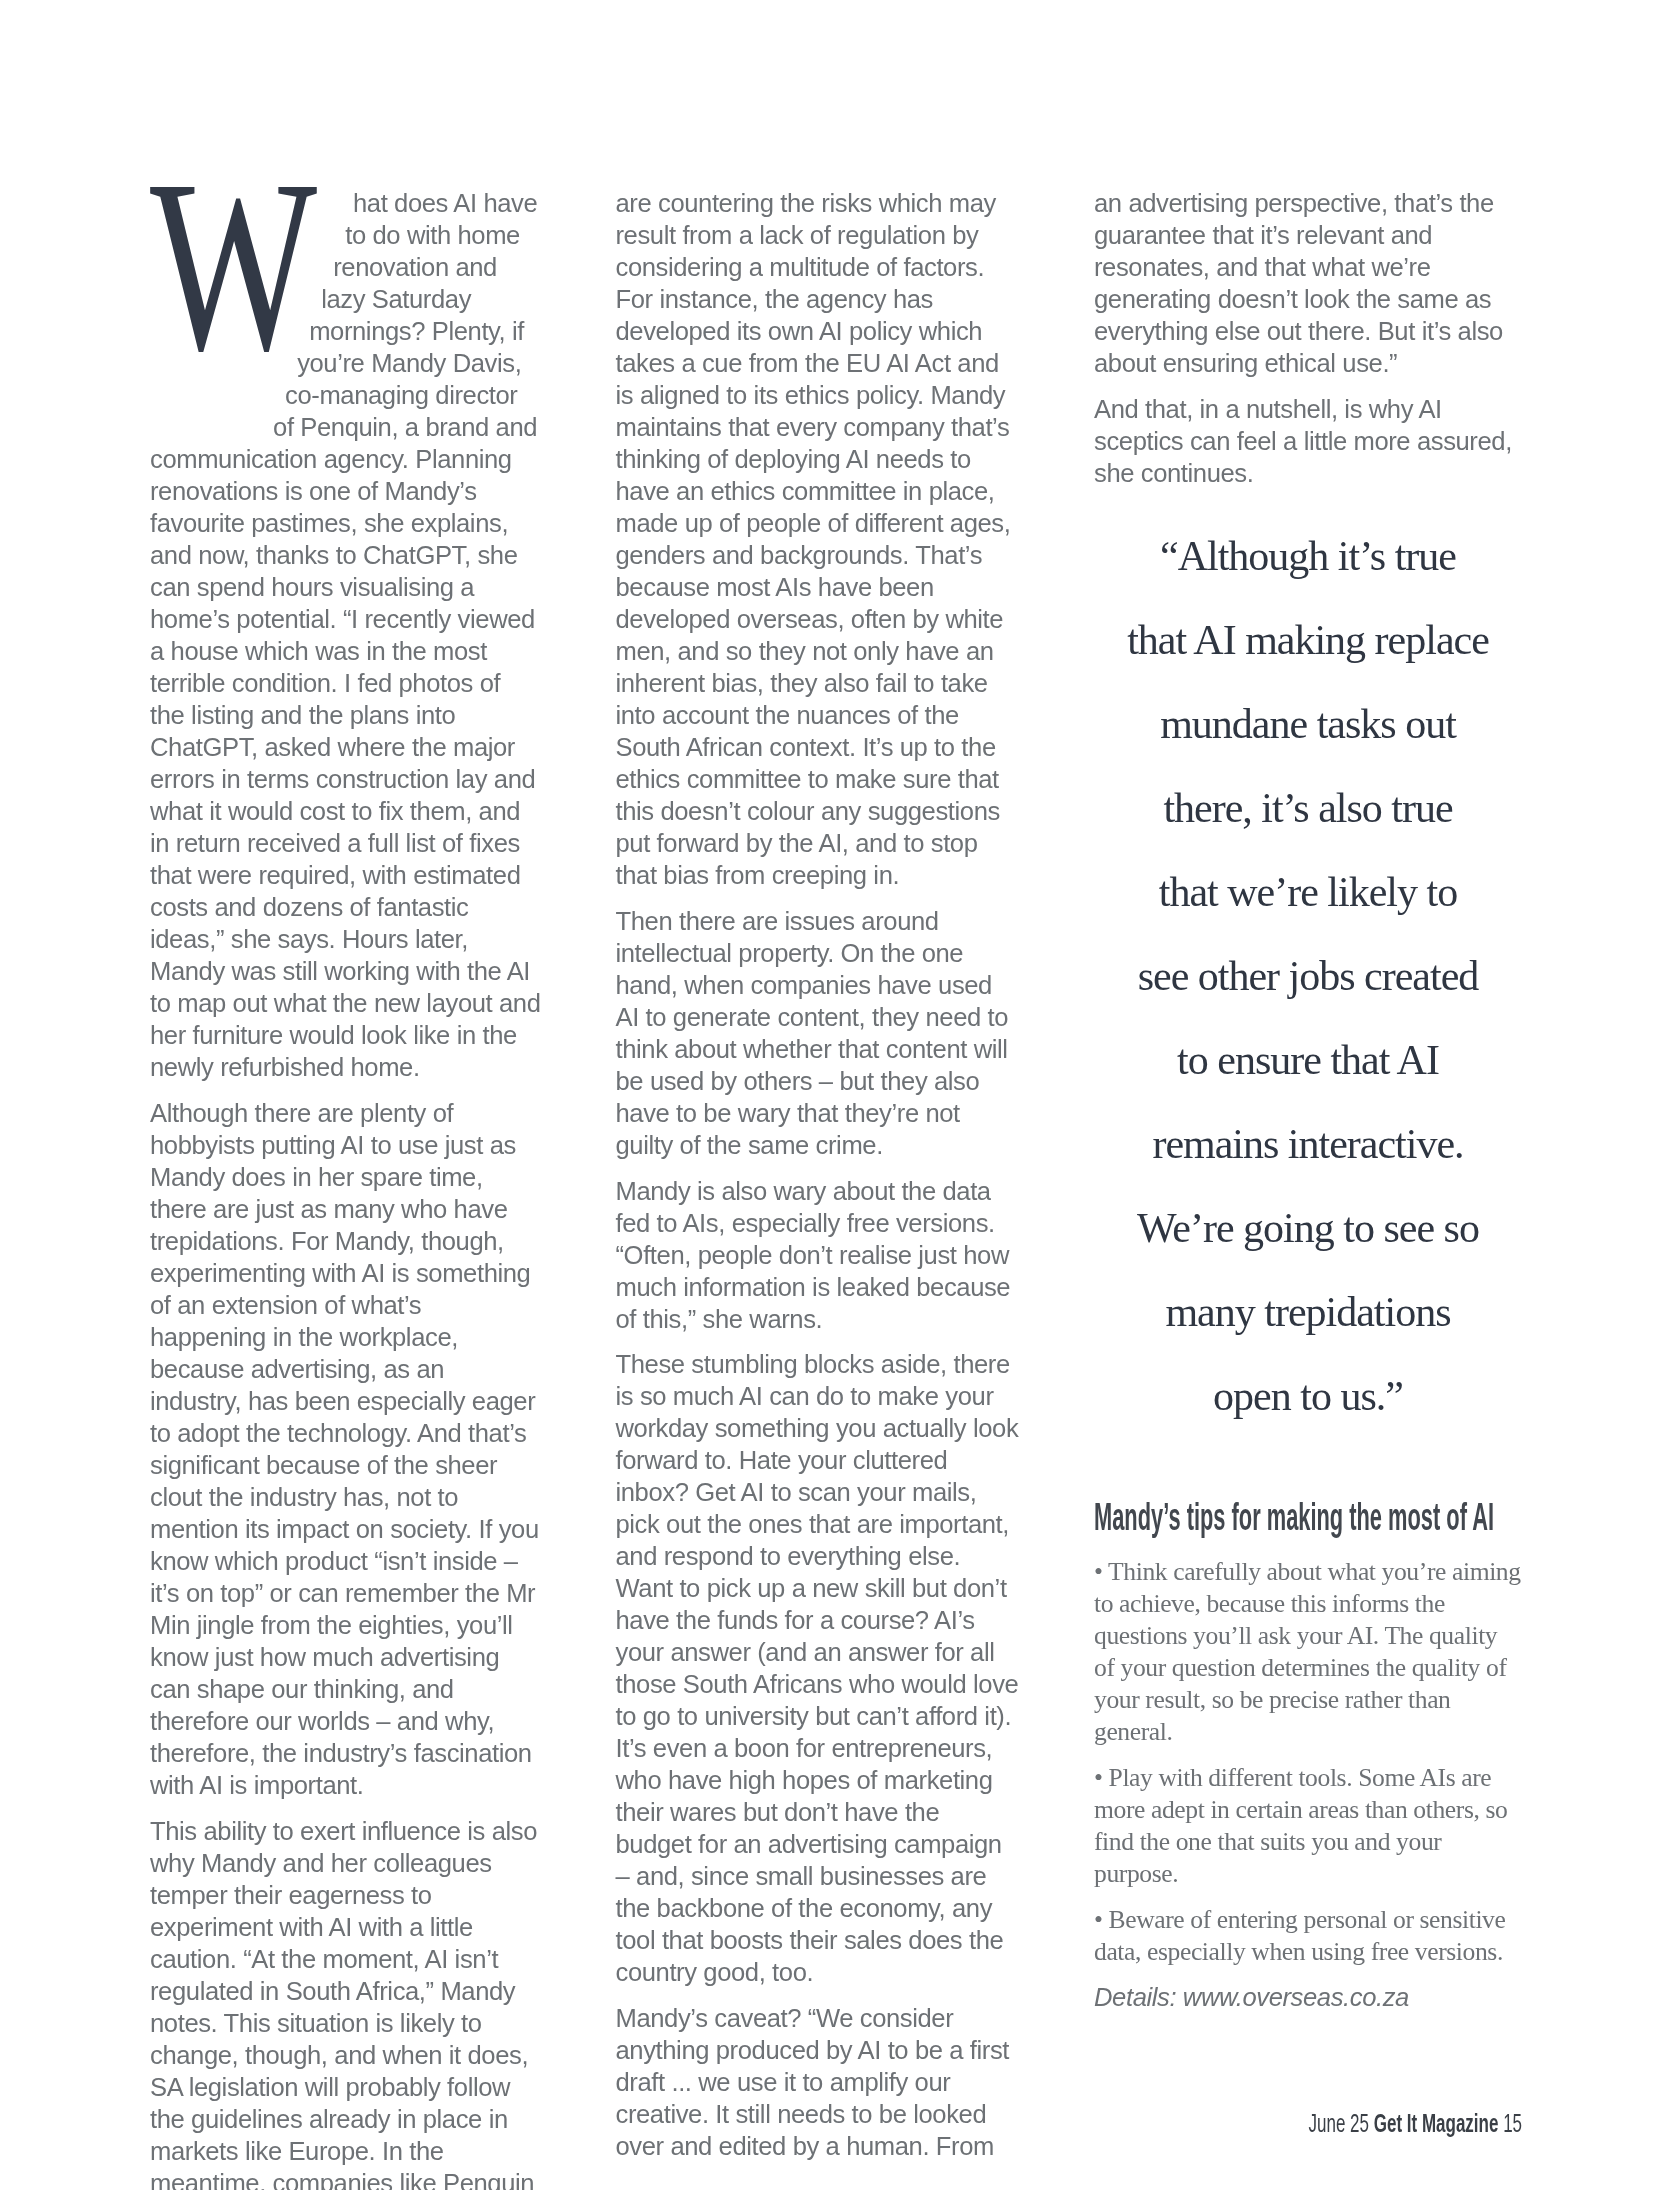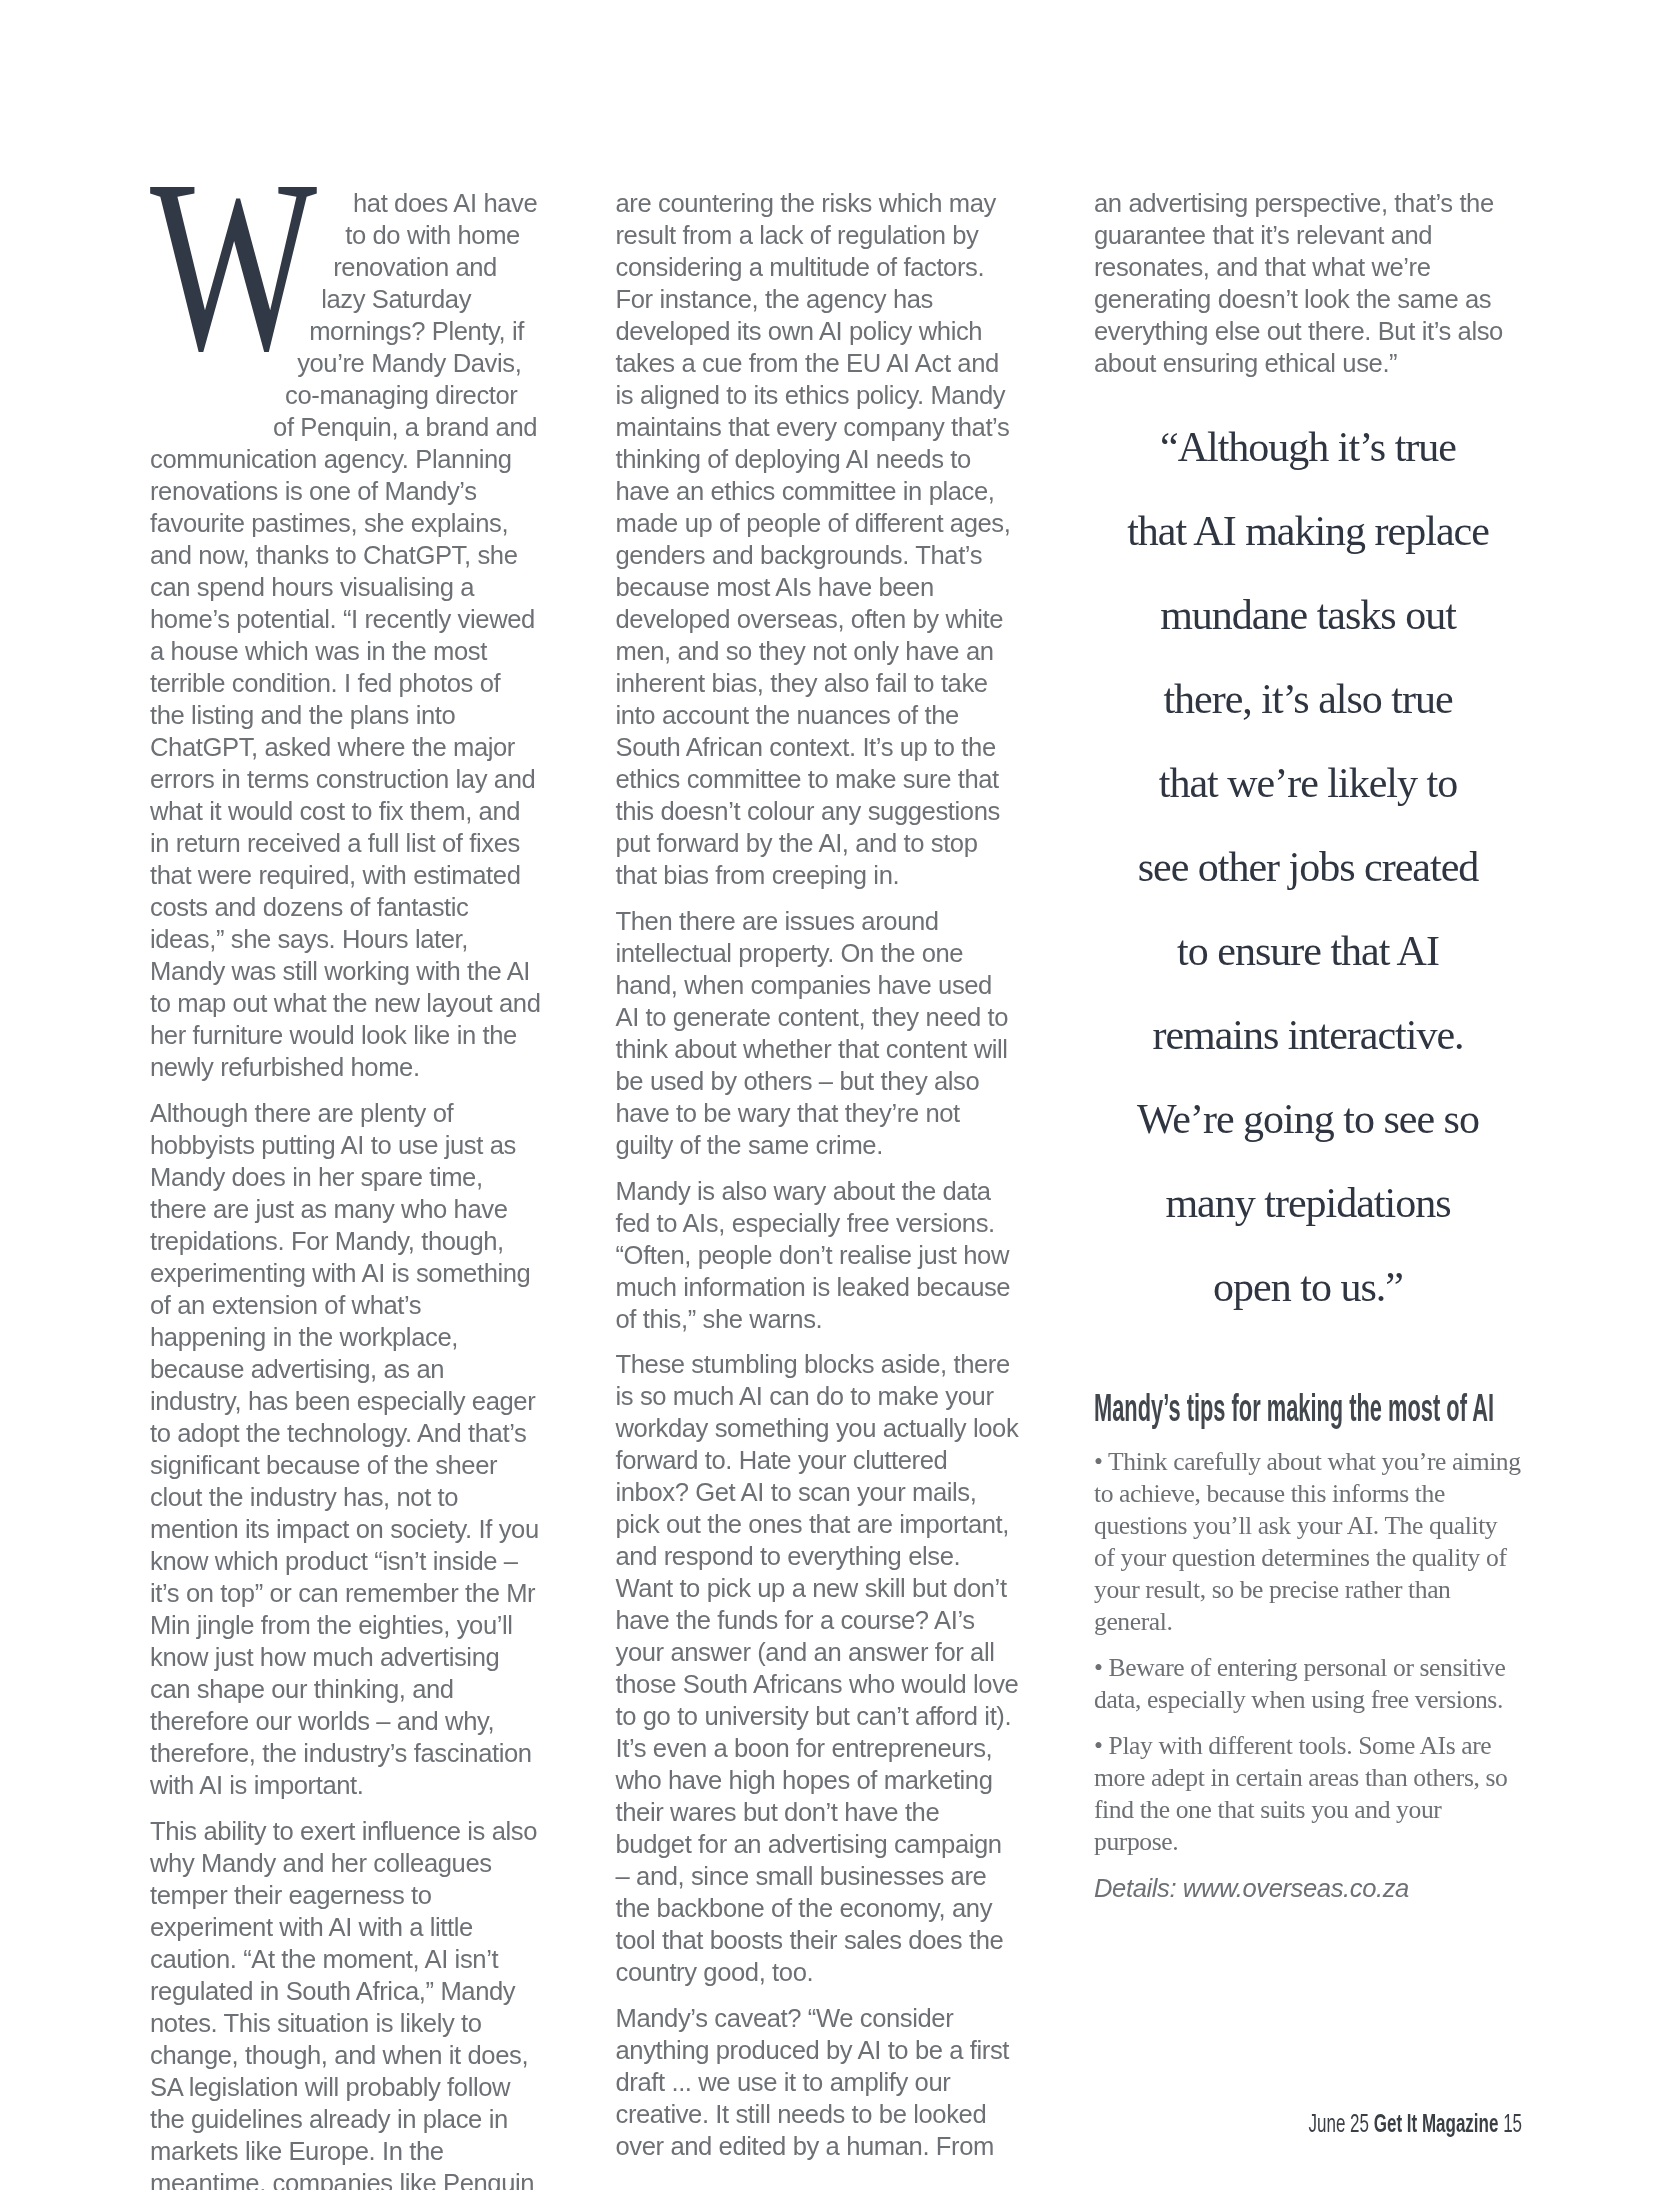--- a/index.html
+++ b/index.html
@@ -83,40 +83,41 @@
     <div class="col col2">
       <p>are countering the risks which may result from a lack of regulation by considering a multitude of factors. For instance, the agency has developed its own AI policy which takes a cue from the EU AI Act and is aligned to its ethics policy. Mandy maintains that every company that’s thinking of deploying AI needs to have an ethics committee in place, made up of people of different ages, genders and backgrounds. That’s because most AIs have been developed overseas, often by white men, and so they not only have an inherent bias, they also fail to take into account the nuances of the South African context. It’s up to the ethics committee to make sure that this doesn’t colour any suggestions put forward by the AI, and to stop that bias from creeping in.</p>
       <p>Then there are issues around intellectual property. On the one hand, when companies have used AI to generate content, they need to think about whether that content will be used by others – but they also have to be wary that they’re not guilty of the same crime.</p>
       <p>Mandy is also wary about the data fed to AIs, especially free versions. “Often, people don’t realise just how much information is leaked because of this,” she warns.</p>
       <p>These stumbling blocks aside, there is so much AI can do to make your workday something you actually look forward to. Hate your cluttered inbox? Get AI to scan your mails, pick out the ones that are important, and respond to everything else. Want to pick up a new skill but don’t have the funds for a course? AI’s your answer (and an answer for all those South Africans who would love to go to university but can’t afford it). It’s even a boon for entrepreneurs, who have high hopes of marketing their wares but don’t have the budget for an advertising campaign – and, since small businesses are the backbone of the economy, any tool that boosts their sales does the country good, too.</p>
       <p>Mandy’s caveat? “We consider anything produced by AI to be a first draft ... we use it to amplify our creative. It still needs to be looked over and edited by a human. From</p>
     </div>
 
     <div class="col col3">
       <p>an advertising perspective, that’s the guarantee that it’s relevant and resonates, and that what we’re generating doesn’t look the same as everything else out there. But it’s also about ensuring ethical use.”</p>
+      <p>And that, in a nutshell, is why AI sceptics can feel a little more assured, she continues.</p>
 
       <div class="pull-quote">
         <span class="q-line">“Although it’s true</span>
         <span class="q-line">that AI making replace</span>
         <span class="q-line">mundane tasks out</span>
         <span class="q-line">there, it’s also true</span>
         <span class="q-line">that we’re likely to</span>
         <span class="q-line">see other jobs created</span>
         <span class="q-line">to ensure that AI</span>
         <span class="q-line">remains interactive.</span>
         <span class="q-line">We’re going to see so</span>
         <span class="q-line">many trepidations</span>
         <span class="q-line">open to us.”</span>
       </div>
 
       <div class="tips">
         <div class="tips-heading">Mandy’s tips for making the most of AI</div>
         <p class="tip">• Think carefully about what you’re aiming to achieve, because this informs the questions you’ll ask your AI. The quality of your question determines the quality of your result, so be precise rather than general.</p>
+        <p class="tip">• Play with different tools. Some AIs are more adept in certain areas than others, so find the one that suits you and your purpose.</p>
         <p class="tip">• Beware of entering personal or sensitive data, especially when using free versions.</p>
-        <p class="tip">• Play with different tools. Some AIs are more adept in certain areas than others, so find the one that suits you and your purpose.</p>
         <p class="details">Details: www.overseas.co.za</p>
       </div>
     </div>
 
   </div>
 
   <div class="footer">
     <span class="footer-inner"><span class="issue">June 25</span>&nbsp;<span class="mag">Get It Magazine</span>&nbsp;<span class="pagenum">15</span></span>
   </div>
 

